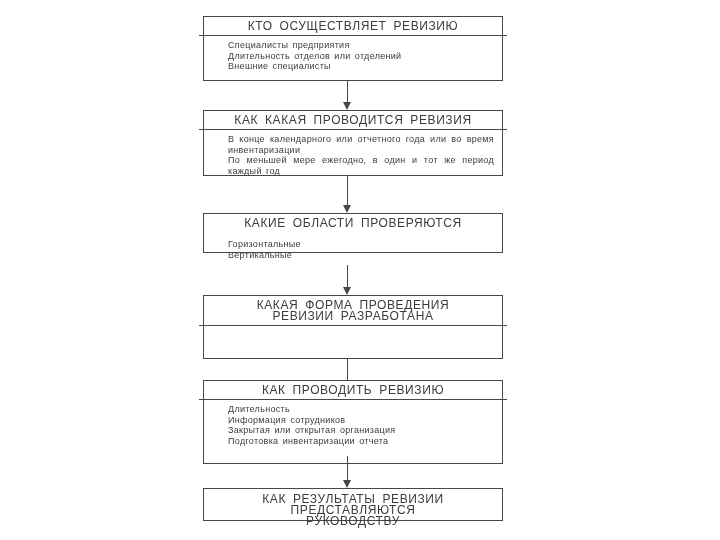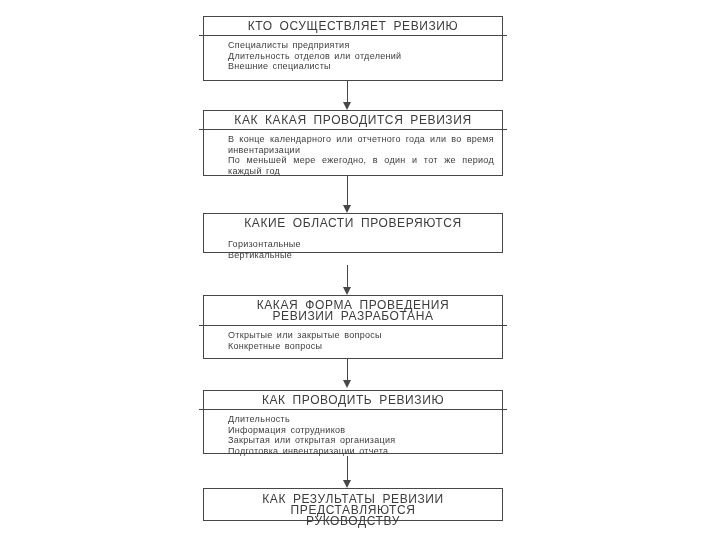--- a/index.html
+++ b/index.html
@@ -42,21 +42,21 @@
     letter-spacing: 0.3px;
     word-spacing: 1.5px;
     color: #3c3c3c;
   }
   .box-item { text-align: justify; }
   
   .box-0 { top: 16px;  height: 65px; }
   .box-1 { top: 110px; height: 66px; }
   .box-2 { top: 213px; height: 40px; }
   .box-3 { top: 295px; height: 64px; }
-  .box-4 { top: 390px; height: 64px; }
+  .box-4 { top: 380px; height: 84px; }
   .box-5 { top: 488px; height: 33px; }
   .box-5 .box-title { padding-top: 5px; }
   .box-2 .box-body { padding-top: 7px; }
   
   .arrow { position: absolute; left: 343px; width: 9px; }
   .arrow-0 { top: 81px;  height: 29px; }
   .arrow-1 { top: 176px; height: 37px; }
   .arrow-2 { top: 265px; height: 30px; }
   .arrow-3 { top: 359px; height: 29px; }
   .arrow-4 { top: 456px; height: 32px; }
@@ -121,24 +121,20 @@
       <div class="arrow arrow-2">
         <div class="arrow-line"></div>
         <div class="arrow-head"></div>
       </div>
       <div class="box box-3">
         <div class="box-title">
           <div>КАКАЯ ФОРМА ПРОВЕДЕНИЯ</div>
           <div>РЕВИЗИИ РАЗРАБОТАНА</div>
         </div>
         <div class="box-sep"></div>
-        <div class="box-body">
-          <div class="box-item">Открытые или закрытые вопросы</div>
-          <div class="box-item">Конкретные вопросы</div>
-        </div>
       </div>
       <div class="arrow arrow-3">
         <div class="arrow-line"></div>
         <div class="arrow-head"></div>
       </div>
       <div class="box box-4">
         <div class="box-title">
           <div>КАК ПРОВОДИТЬ РЕВИЗИЮ</div>
         </div>
         <div class="box-sep"></div>

